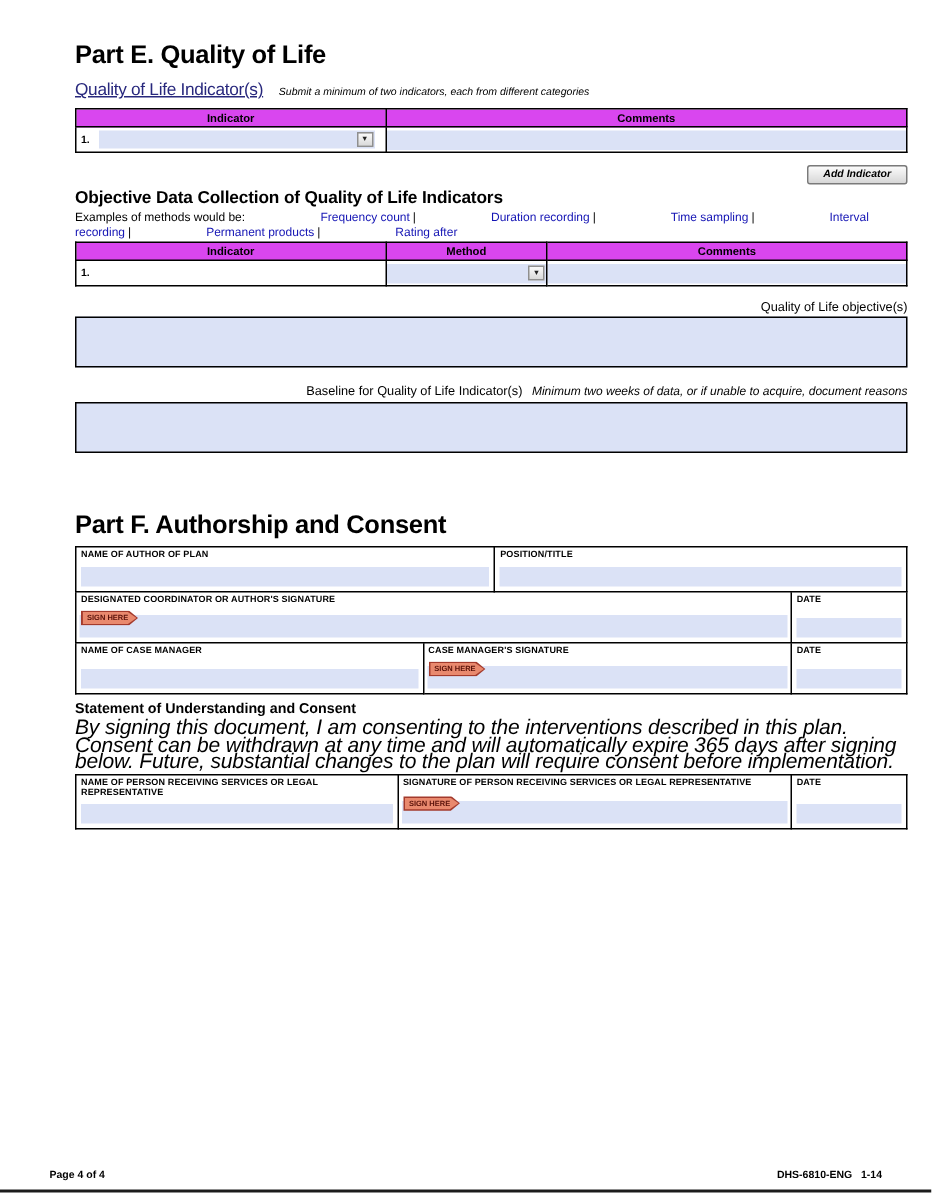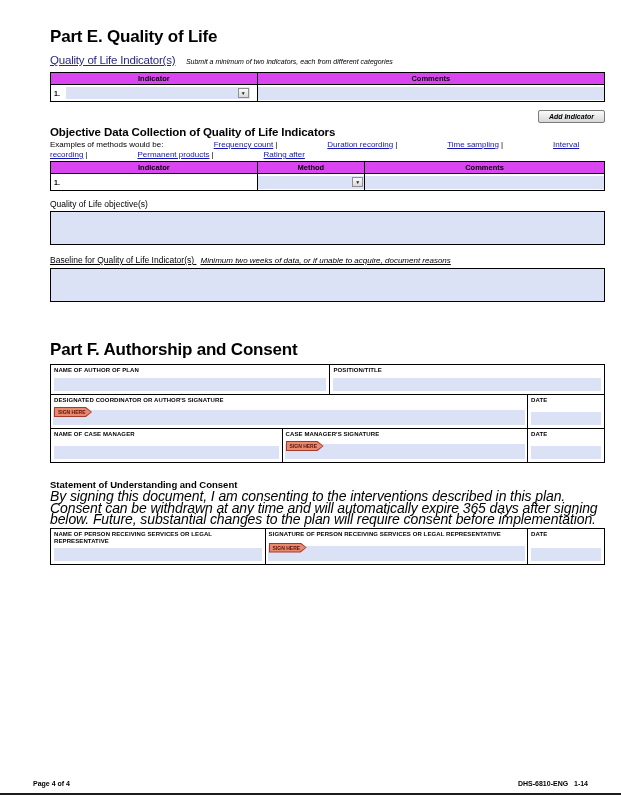--- a/index.html
+++ b/index.html
@@ -53,30 +53,30 @@
   .btn-row { margin-top: 3px; text-align: right; }
   .add-btn {
     font-family: "Liberation Sans", sans-serif;
     font-size: 7px; font-weight: 700; font-style: italic;
     padding: 2px 10px; border: 1px solid #7a7a7a; border-radius: 2px;
     background: linear-gradient(#fbfbfb, #d7d7d7); cursor: pointer;
   }
 
   .section-title { font-size: 11.5px; font-weight: 700; margin-top: 3px; line-height: 13px; letter-spacing: -0.1px; }
   .methods-line { font-size: 8px; line-height: 10px; margin-top: 1px; }
-  .methods-line a { color: #1414b4; text-decoration: underline; cursor: pointer; padding-left: 48px; }
+  .methods-line a { color: #1414b4; cursor: pointer; padding-left: 48px; }
   .pipe { color: #000; margin: 0 2px; }
 
-  .plain-label { font-size: 8.5px; line-height: 10px; margin-top: 8px; }
+  .plain-label { font-size: 8.5px; line-height: 10px; margin-top: 8px; text-align: right; }
   .plain-label .note-italic { font-size: 8px; margin-left: 4px; }
   .bigfield {
     width: 100%; height: 34px; margin-top: 2px;
     background: #dbe2f6; border: 1px solid #000;
   }
-  .mt10 { margin-top: 10px; text-decoration: underline; }
+  .mt10 { margin-top: 10px; }
 
   table.ftbl {
     width: 100%; border-collapse: collapse; margin-top: 5px; border: 1.5px solid #000;
   }
   table.ftbl td { border: 1px solid #000; vertical-align: top; position: relative; padding: 2px 3px; }
   .caps-label { font-size: 6px; font-weight: 700; line-height: 7px; letter-spacing: 0.1px; }
   .r30 { height: 30px; } .r34 { height: 34px; } .r36 { height: 36px; }
   .abs-field { position: absolute; left: 3px; right: 3px; bottom: 3px; height: 13px; background: #dbe2f6; }
   .sig-field { height: 15px; left: 2px; right: 2px; bottom: 3px; }
 
@@ -87,21 +87,21 @@
   }
   .sign-tag-inner {
     position: absolute; left: 1px; top: 1px; right: 1px; bottom: 1px;
     clip-path: polygon(0 0, 84% 0, 100% 50%, 84% 100%, 0 100%);
     background: #e9896e; color: #5a120a;
     font-size: 5px; font-weight: 700; line-height: 8px; padding-left: 3px;
     white-space: nowrap; overflow: hidden;
   }
   .tag-pos { top: 12px; }
 
-  .consent-title { font-size: 9.5px; font-weight: 700; margin-top: 16px; line-height: 11px; }
+  .consent-title { font-size: 9.5px; font-weight: 700; margin-top: 4px; line-height: 11px; }
   .consent-text {
     font-size: 14px; font-style: italic; line-height: 11.5px; margin-top: 1px;
     letter-spacing: -0.1px;
   }
 
   .footer-left {
     position: absolute; left: 33px; top: 780px; font-size: 7px; font-weight: 700;
   }
   .footer-right {
     position: absolute; right: 33px; top: 780px; font-size: 7px; font-weight: 700;

